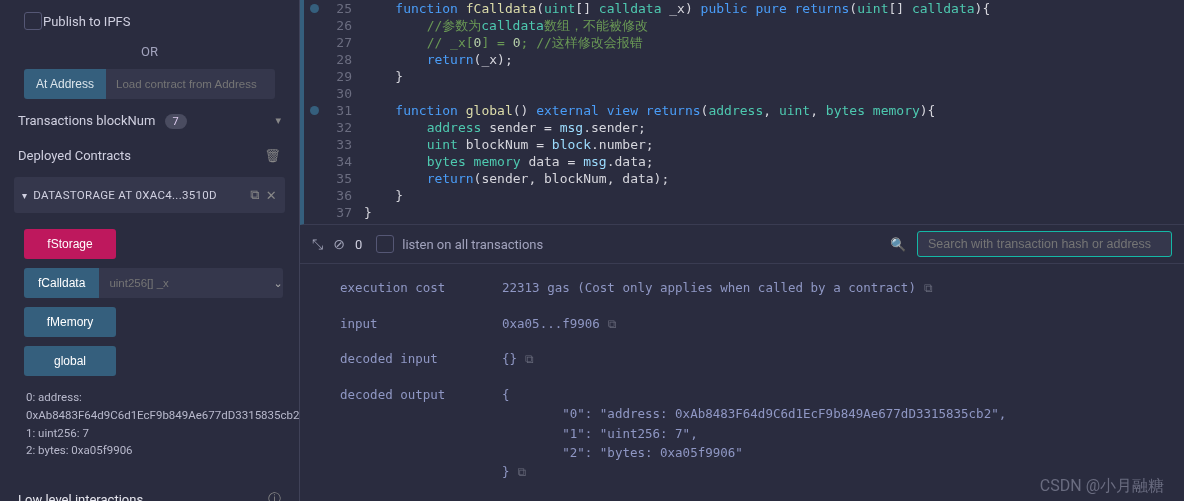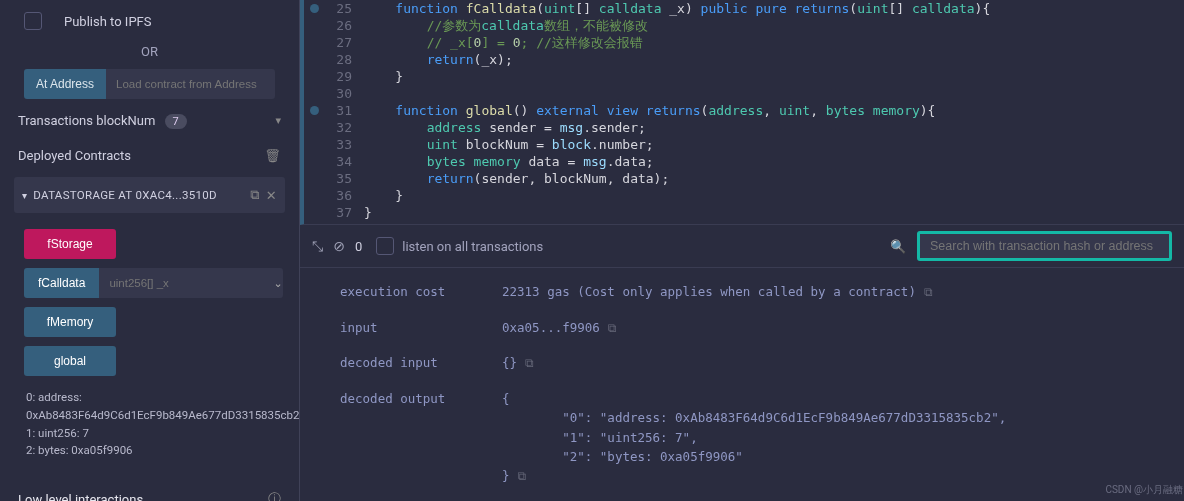--- a/index.html
+++ b/index.html
@@ -22,21 +22,21 @@
   gap: 8px;
   border-right: 1px solid #404258;
   overflow: hidden;
 }
 .empty-btn {
   height: 10px;
   background: #c77e1e;
   border-radius: 3px;
   margin: 0 10px;
 }
-.checkbox-row { display: flex; align-items: center; gap: 22px; padding: 4px 10px; }
+.checkbox-row { display: flex; align-items: center; gap: 1px; padding: 4px 10px; }
 .chkbox {
   width: 18px; height: 18px;
   border: 1.5px solid #555775;
   border-radius: 3px;
   background: #2a2c3f;
 }
 .chkbox-label { color: #d0d0e0; }
 .or-row { text-align: center; color: #a2a3bd; font-size: 13px; padding: 2px 0; }
 .address-row { display: flex; gap: 0; padding: 0 10px; }
 .addr-btn {
@@ -120,37 +120,37 @@
 .console-bar {
   display: flex; align-items: center; gap: 10px;
   padding: 6px 12px; background: #2a2c3f;
   border-bottom: 1px solid #3a3c52;
 }
 .con-btn { color: #9fa1b6; font-size: 14px; background: none; border: none; }
 .con-zero { color: #d0d0e0; font-size: 13px; }
 .con-chk-row { display: flex; align-items: center; gap: 8px; margin-left: 4px; }
 .con-search-icon { color: #aaa; margin-left: auto; }
 .con-search {
-  background: #35374c; border: 3px solid #14b8a6; color: #888;
+  background: #35374c; border: 1px solid #14b8a6; color: #888;
   padding: 5px 10px; border-radius: 3px; font-size: 12.5px; width: 255px;
 }
 
 .output {
   flex: 1; overflow: auto; padding: 14px 30px 10px 40px;
   font-family: "SF Mono", Consolas, Monaco, monospace;
   font-size: 12.5px; line-height: 1.55;
 }
 .out-row { display: flex; gap: 32px; margin-bottom: 16px; align-items: flex-start; }
 .out-label { width: 130px; color: #8f97c4; flex-shrink: 0; }
 .out-val { color: #8f97c4; flex: 1; white-space: pre; }
 .copy-icon { color: #666879; font-size: 12px; cursor: pointer; margin-left: 8px; }
 
 .watermark {
-  position: absolute; right: 1px; bottom: 4px;
-  font-size: 10px; color: #6a6c80;
+  position: absolute; right: 20px; bottom: 4px;
+  font-size: 16px; color: #6a6c80;
 }
 </style>
 </head>
 <body>
 
 <div class="sidebar">
   <div class="empty-btn"></div>
 
   <div class="checkbox-row">
     <div class="chkbox"></div>

